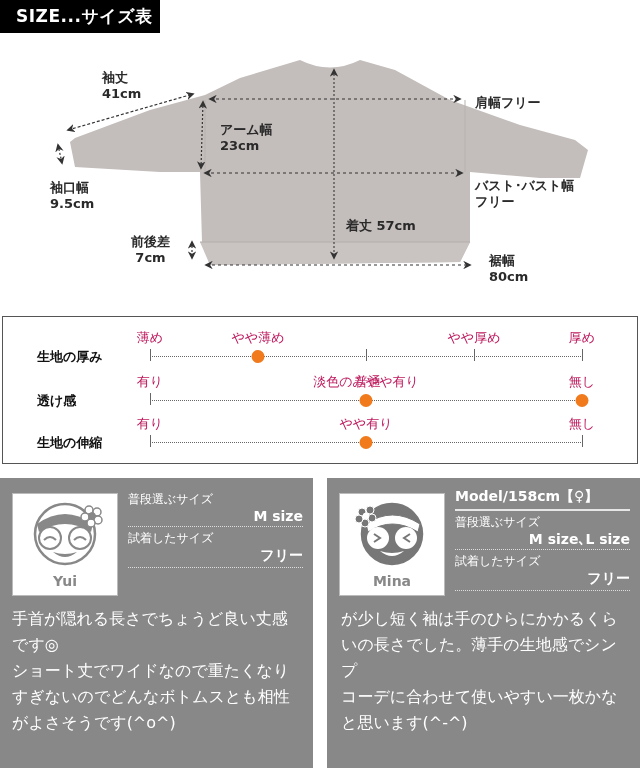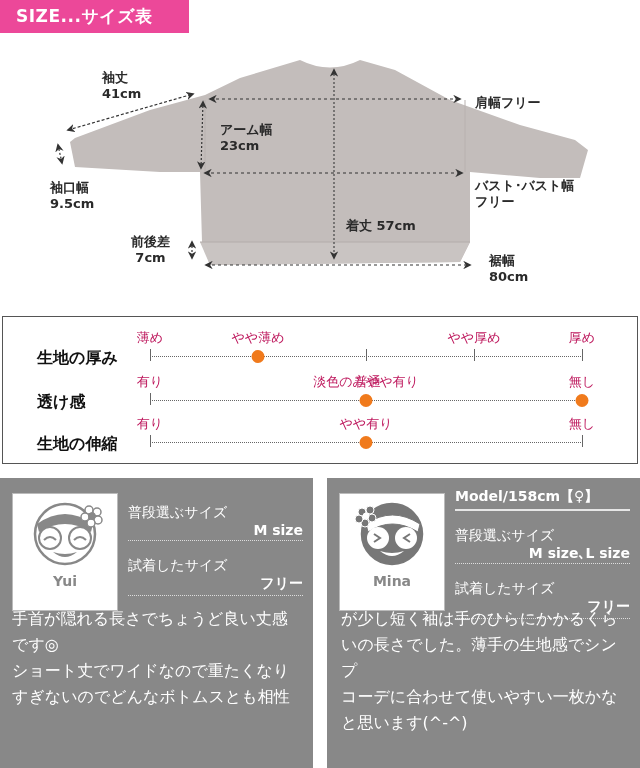--- a/index.html
+++ b/index.html
@@ -1,41 +1,41 @@
 <!DOCTYPE html>
 <html><head>
 <meta charset="utf-8">
 <style>
   * { box-sizing: border-box; margin: 0; padding: 0; }
   html, body { width: 640px; height: 768px; background: #ffffff; overflow: hidden; }
   body { font-family: "DejaVu Sans", "Liberation Sans", sans-serif; color: #222; position: relative; }
 
-  .title-bar { position: absolute; left: 0; top: 0; width: 189px; height: 33px; background: #ec4899; }
+  .title-bar { position: absolute; left: 0; top: 0; width: 160px; height: 33px; background: #000000; }
   .title-bar span { position: absolute; left: 16px; top: 5px; color: #fff; font-weight: bold; font-size: 17px; letter-spacing: 0.5px; }
 
   .garment { position: absolute; left: 0; top: 40px; width: 640px; height: 265px; }
   .meas { position: absolute; font-weight: bold; font-size: 13px; line-height: 16px; color: #2a2a2a; white-space: nowrap; }
 
   .scale-box { position: absolute; left: 2px; top: 316px; width: 636px; height: 148px; border: 1px solid #555; background: #fff; }
   .scale-row { position: absolute; left: 0; width: 100%; height: 40px; }
-  .scale-label { position: absolute; left: 34px; top: 19px; font-weight: bold; font-size: 16px; color: #111; }
+  .scale-label { position: absolute; left: 34px; top: 19px; font-weight: bold; font-size: 13px; color: #111; }
   .tick-label { position: absolute; top: 0; font-size: 13px; color: #be185d; transform: translateX(-50%); white-space: nowrap; }
   .scale-line { position: absolute; left: 147px; width: 433px; top: 27px; border-top: 1px dotted #666; }
   .tick { position: absolute; top: 20px; width: 1px; height: 12px; background: #666; }
   .dot { position: absolute; top: 21px; width: 13px; height: 13px; border-radius: 50%; background: #f07a1c; transform: translateX(-50%); }
 
   .card { position: absolute; top: 478px; width: 313px; height: 290px; background: #888888; }
   .card.left { left: 0; }
   .card.right { left: 327px; }
-  .avatar-box { position: absolute; left: 12px; top: 15px; width: 106px; height: 118px; background: #fff; border: 1px solid #bbb; }
+  .avatar-box { position: absolute; left: 12px; top: 15px; width: 106px; height: 103px; background: #fff; border: 1px solid #bbb; }
   .avatar-box svg { position: absolute; left: 0; top: 0; }
   .avatar-name { position: absolute; left: 0; width: 100%; top: 79px; text-align: center; font-size: 14px; color: #888; font-weight: bold; }
   .info { position: absolute; left: 128px; top: 10px; width: 175px; color: #fff; }
   .info .model { font-weight: bold; font-size: 14px; padding-bottom: 3px; border-bottom: 2px solid #e6e6e6; }
-  .info .q { font-size: 14px; margin-top: 16px; }
+  .info .q { font-size: 12px; margin-top: 3px; }
   .info .a { font-weight: bold; font-size: 14px; text-align: right; padding-bottom: 2px; border-bottom: 1px dotted #ddd; }
   .comment { position: absolute; left: 12px; top: 128px; width: 292px; color: #ffffff; font-size: 16px; line-height: 26px; }
   .card.right .comment { left: 14px; }
 </style>
 </head>
 <body>
 
 <div class="title-bar">
   <span>SIZE...サイズ表</span>
 </div>
@@ -169,20 +169,21 @@
     <div class="q">普段選ぶサイズ</div>
     <div class="a">M size</div>
     <div class="q">試着したサイズ</div>
     <div class="a">フリー</div>
   </div>
   <div class="comment">
     <div>手首が隠れる長さでちょうど良い丈感</div>
     <div>です◎</div>
     <div>ショート丈でワイドなので重たくなり</div>
     <div>すぎないのでどんなボトムスとも相性</div>
+    <div>がよさそうです(^o^)</div>
   </div>
 </div>
 
 <div class="card right">
   <div class="avatar-box">
     <svg width="104" height="80" viewBox="0 0 104 80">
       <circle cx="52" cy="40" r="30" fill="#777" stroke="#777" stroke-width="2.5"></circle>
       <path d="M26,30 Q52,12 80,30 L78,38 Q52,22 28,38 Z" fill="#fff" stroke="#777" stroke-width="1"></path>
       <circle cx="38" cy="44" r="11" fill="#fff"></circle>
       <circle cx="66" cy="44" r="11" fill="#fff"></circle>

